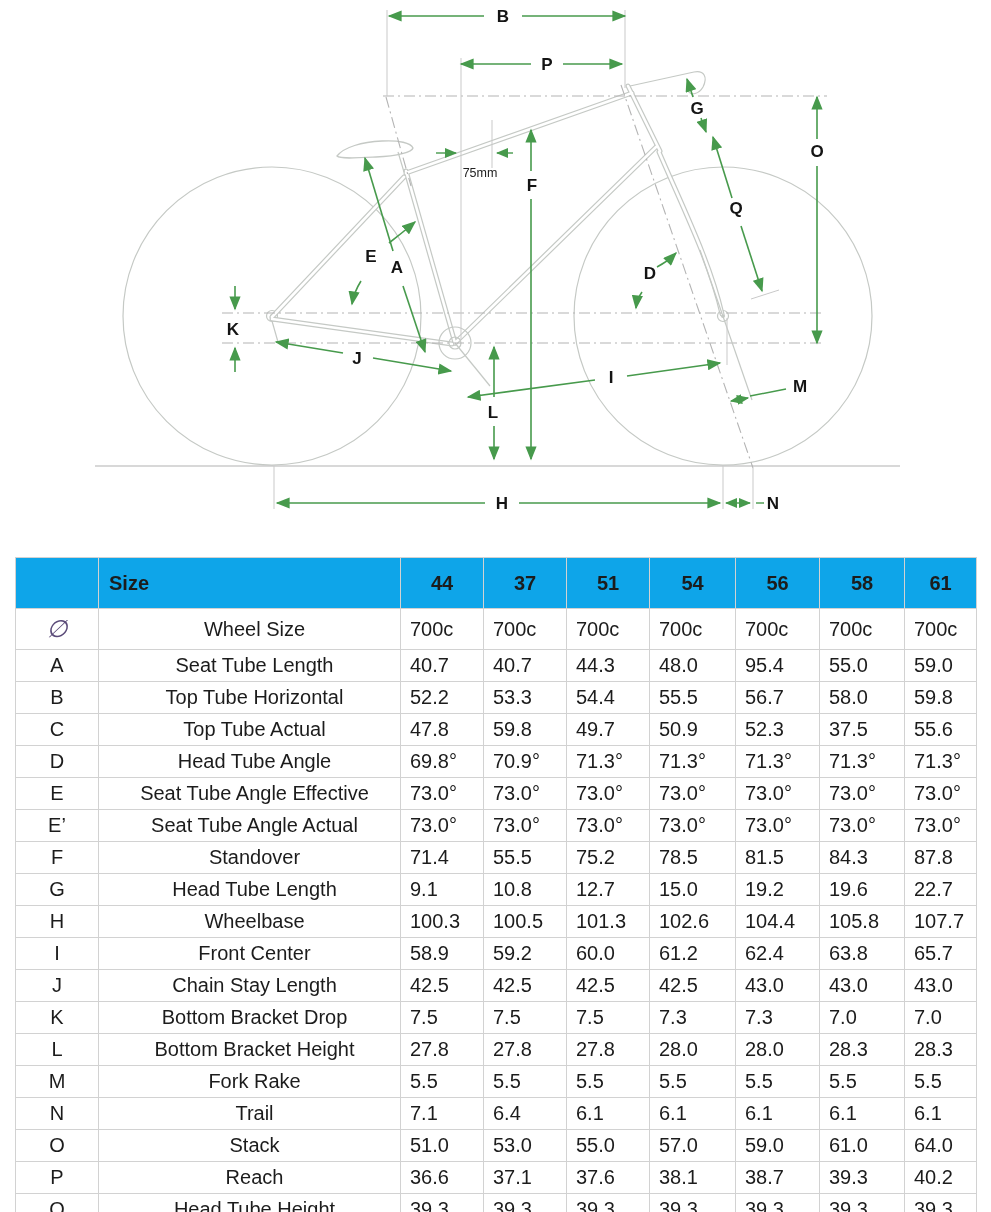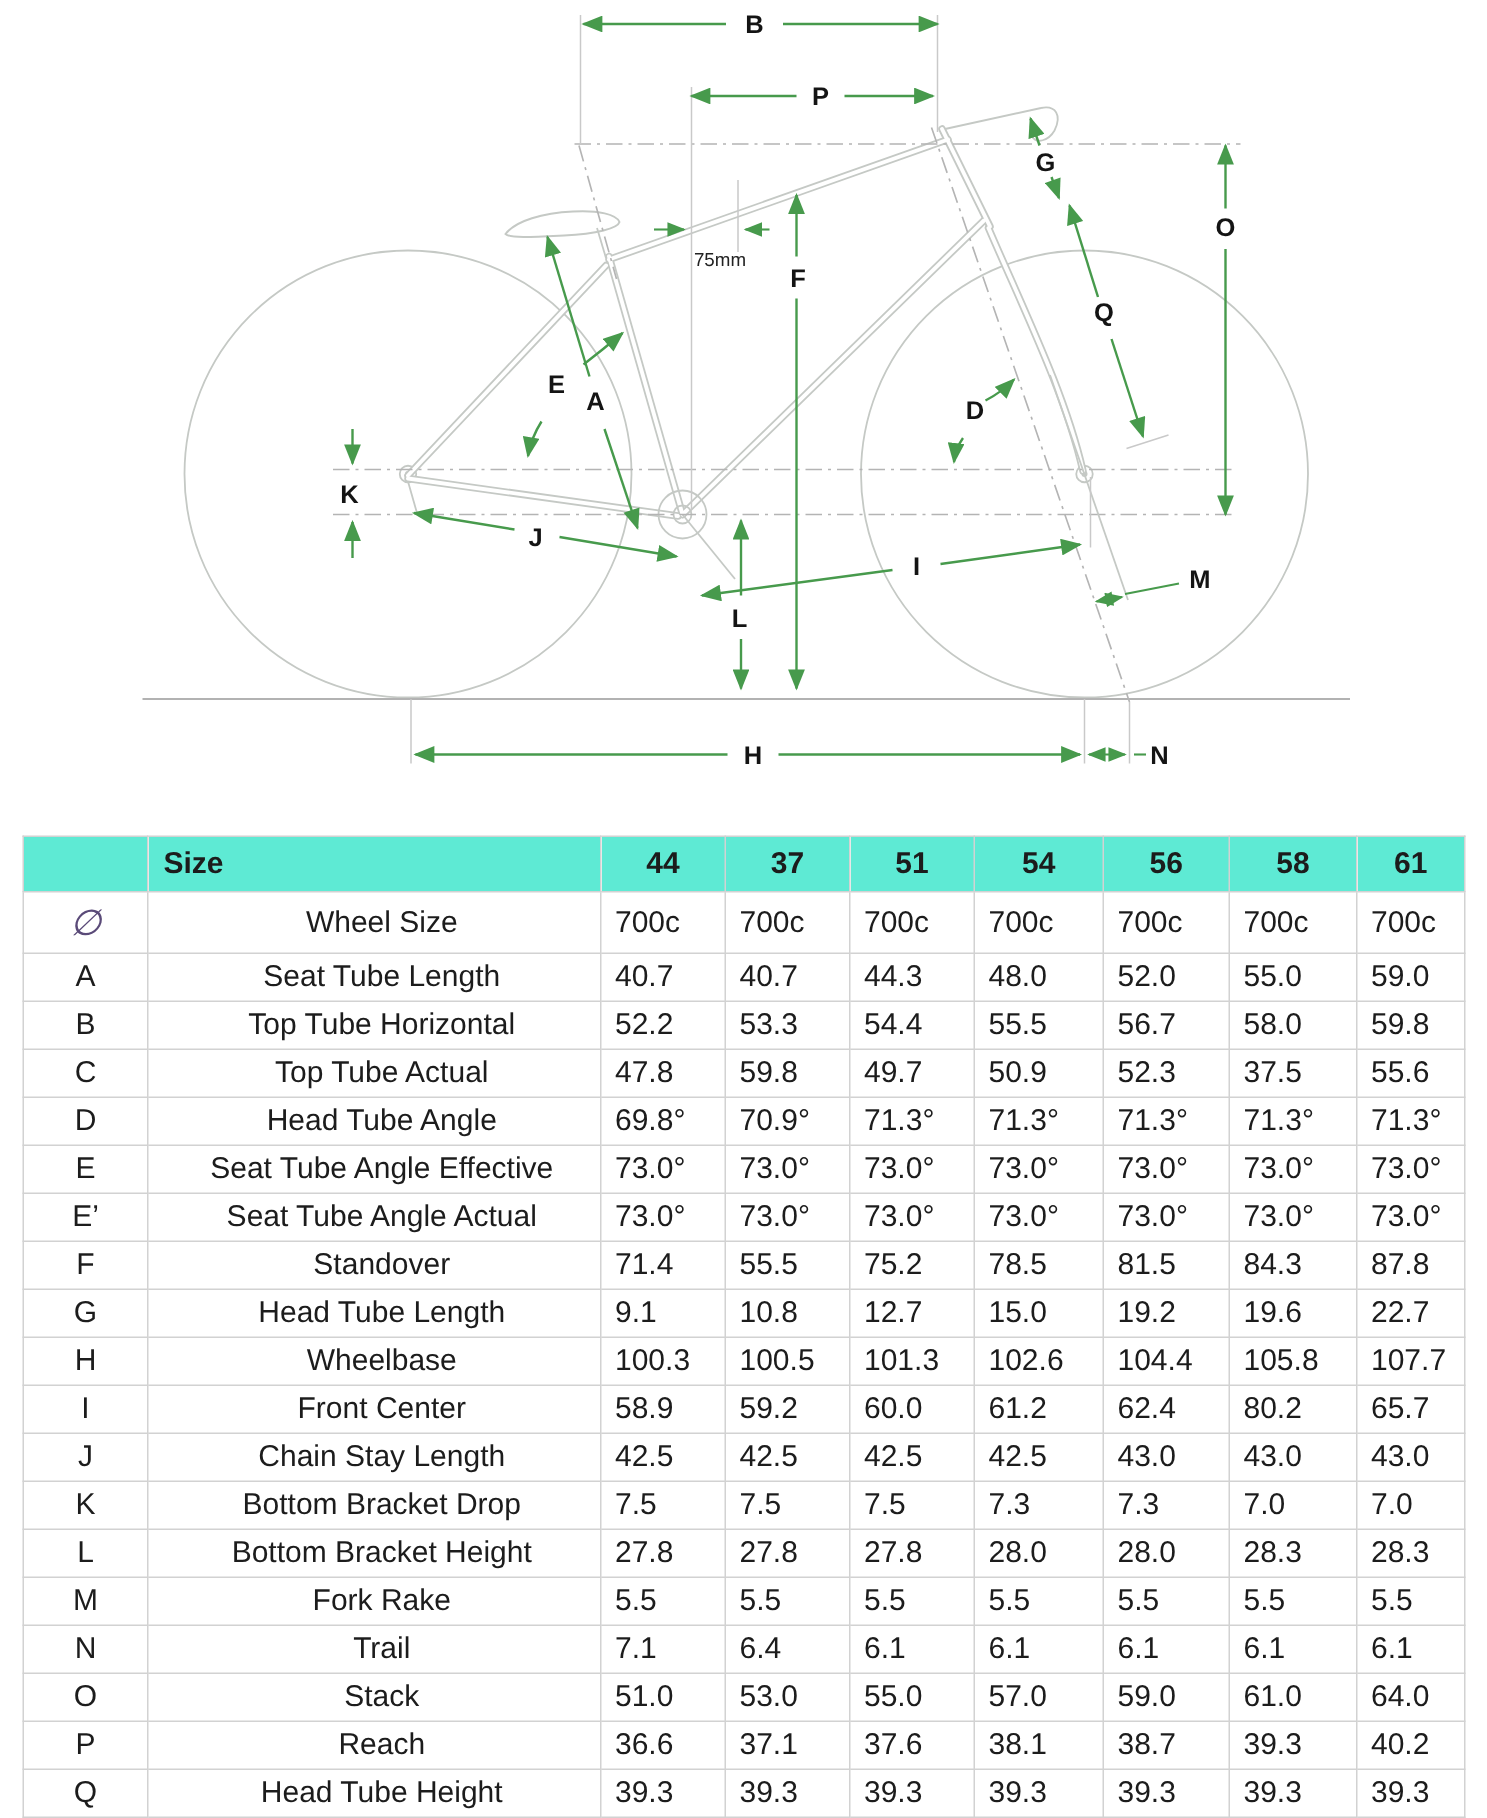--- a/index.html
+++ b/index.html
@@ -16,21 +16,21 @@
   .thin{stroke:#c5c9c5;stroke-width:1.2;fill:none;}
   .ground{stroke:#b2b2b2;stroke-width:1.2;}
   .lbl{font:700 17px "Liberation Sans",sans-serif;fill:#141414;text-anchor:middle;}
   .lblsm{font:400 12.5px "Liberation Sans",sans-serif;fill:#222;text-anchor:middle;}
 
   
   #geo-table{position:absolute;left:15px;top:557px;width:961px;border-collapse:collapse;table-layout:fixed;
              font-size:20px;color:#1c1c1c;}
   #geo-table th,#geo-table td{border:1px solid #d2d2d2;padding:0;vertical-align:middle;
              white-space:nowrap;overflow:hidden;font-weight:400;}
-  #geo-table thead tr{height:37px;background:#5eead4;}
+  #geo-table thead tr{height:51px;background:#0ea5e9;}
   #geo-table thead th{font-weight:700;text-align:center;}
   #geo-table thead th.name-h{text-align:left;padding-left:10px;}
   #geo-table tbody tr{height:32px;background:#fff;}
   #geo-table tbody tr.first{height:41px;}
   #geo-table td.letter{text-align:center;}
   #geo-table tr.first td.letter{color:#5a4a78;font-size:24px;font-style:italic;}
   #geo-table td.name{text-align:center;padding-left:10px;}
   #geo-table td.val{text-align:left;padding-left:9px;}
 </style>
 </head>
@@ -196,21 +196,21 @@
         <td class="val">700c</td>
         <td class="val">700c</td>
       </tr>
       <tr>
         <td class="letter">A</td>
         <td class="name">Seat Tube Length</td>
         <td class="val">40.7</td>
         <td class="val">40.7</td>
         <td class="val">44.3</td>
         <td class="val">48.0</td>
-        <td class="val">52.0</td>
+        <td class="val">95.4</td>
         <td class="val">55.0</td>
         <td class="val">59.0</td>
       </tr>
       <tr>
         <td class="letter">B</td>
         <td class="name">Top Tube Horizontal</td>
         <td class="val">52.2</td>
         <td class="val">53.3</td>
         <td class="val">54.4</td>
         <td class="val">55.5</td>
@@ -296,21 +296,21 @@
         <td class="val">107.7</td>
       </tr>
       <tr>
         <td class="letter">I</td>
         <td class="name">Front Center</td>
         <td class="val">58.9</td>
         <td class="val">59.2</td>
         <td class="val">60.0</td>
         <td class="val">61.2</td>
         <td class="val">62.4</td>
-        <td class="val">80.2</td>
+        <td class="val">63.8</td>
         <td class="val">65.7</td>
       </tr>
       <tr>
         <td class="letter">J</td>
         <td class="name">Chain Stay Length</td>
         <td class="val">42.5</td>
         <td class="val">42.5</td>
         <td class="val">42.5</td>
         <td class="val">42.5</td>
         <td class="val">43.0</td>

